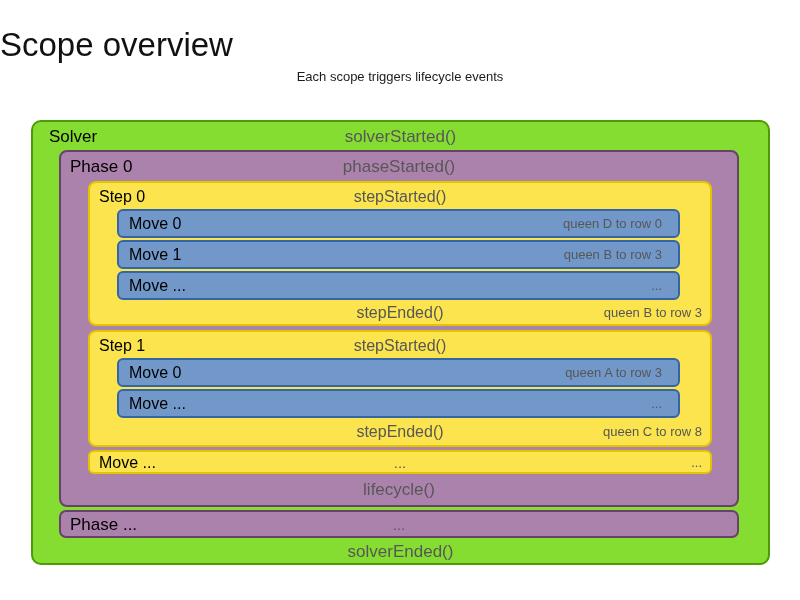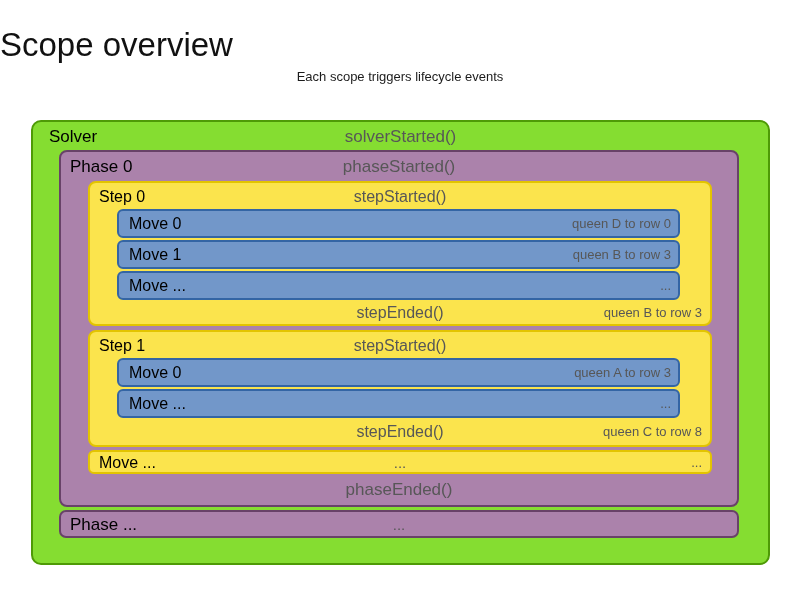--- a/index.html
+++ b/index.html
@@ -59,21 +59,21 @@
     position: relative;
     margin: 0 12px 2px 27px;
     width: 563px; height: 29px;
     box-sizing: border-box;
     background: #7297c9;
     border: 2px solid #3465a4;
     border-radius: 6px;
     display: flex;
     justify-content: space-between;
     align-items: center;
-    padding: 0 7px 0 10px;
+    padding: 0 16px 0 10px;
   }
   .hdr { position: relative; }
   .solver-hdr { height: 28px; line-height: 29px; }
   .phase-hdr { height: 29px; line-height: 30px; }
   .step-hdr { height: 26px; line-height: 27px; }
   .label { color: #000000; }
   .label.lv1 { font-size: 17px; padding-left: 16px; }
   .label.lv2 { font-size: 17px; padding-left: 9px; }
   .label.lv3 { font-size: 16px; padding-left: 9px; }
   .move-label { font-size: 16px; color: #000000; }
@@ -163,26 +163,29 @@
 
       <div class="box step-box more">
         <div class="row-single">
           <span class="center-dots">...</span>
           <span class="label lv3">Move ...</span>
           <span class="annotation right">...</span>
         </div>
       </div>
 
       <div class="phase-ftr">
-        <span class="event lv2">phaseEnded()</span>
+        <span class="event lv2">lifecycle()</span>
       </div>
     </div>
 
     <div class="box phase-box more">
       <div class="row-single">
         <span class="center-dots">...</span>
         <span class="label lv2">Phase ...</span>
       </div>
     </div>
 
+    <div class="solver-ftr">
+      <span class="event lv1">solverEnded()</span>
+    </div>
   </div>
 
 </div>
 
 </body></html>

